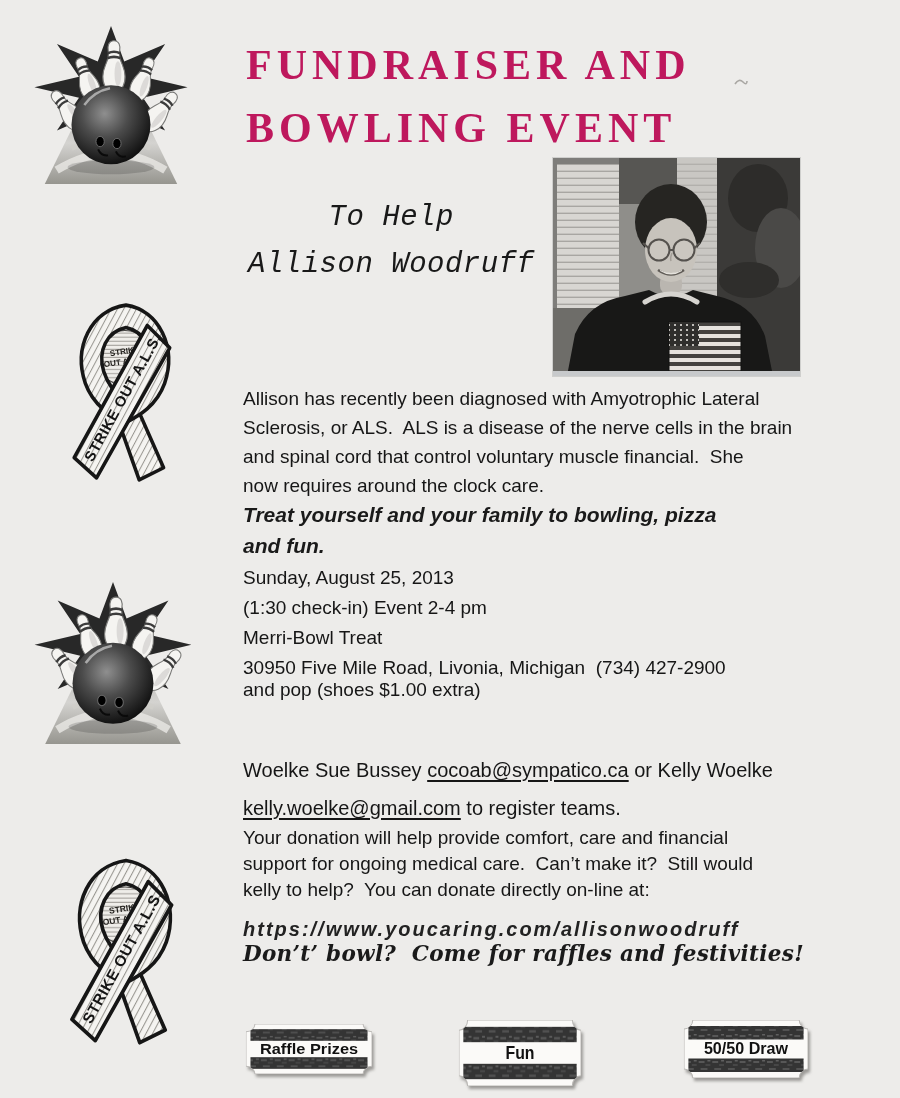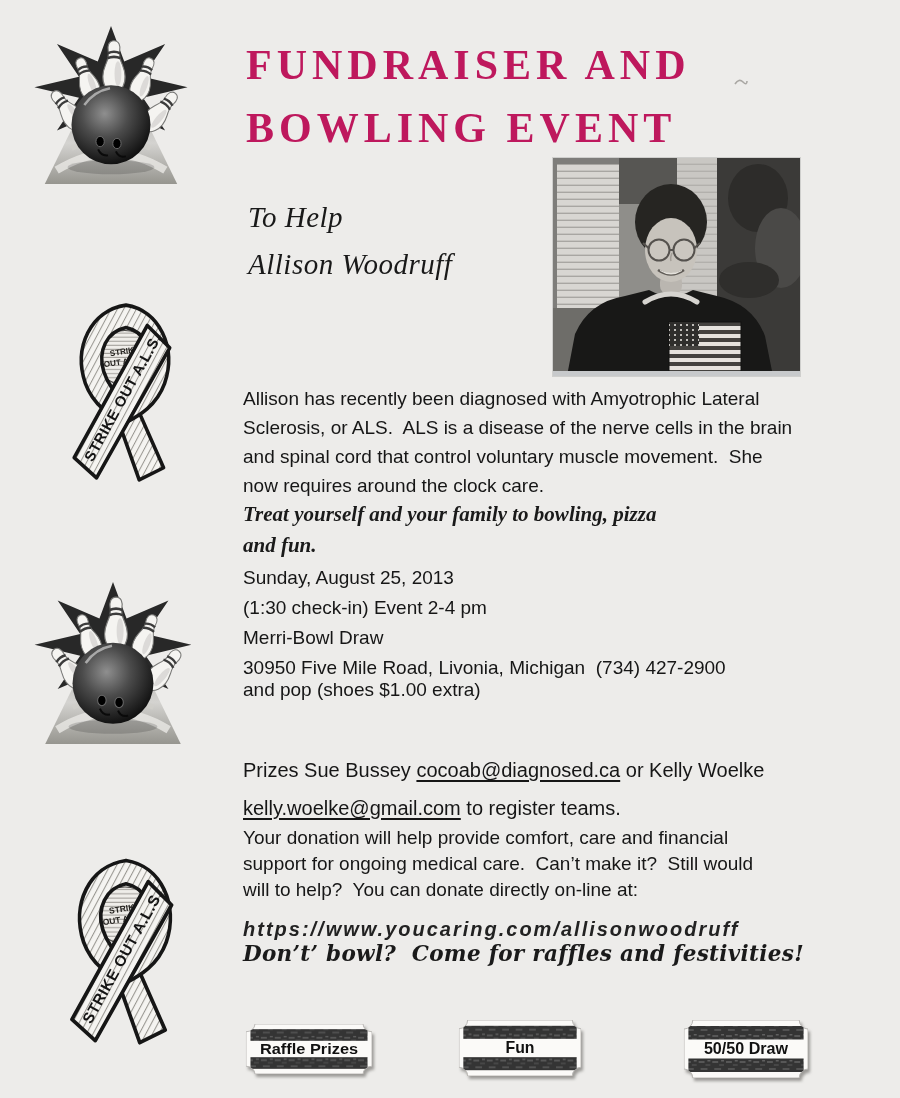--- a/index.html
+++ b/index.html
@@ -11,28 +11,28 @@
   }
   .abs{position:absolute;}
   .ln{white-space:pre;}
   .title{
     left:246px;top:34px;
     font-family:"Liberation Serif",serif;font-weight:bold;
     font-size:42px;line-height:63px;letter-spacing:5px;color:#be185d;
   }
   .beneficiary{
     left:248px;top:194px;
-    font-family:Liberation Serif, serif;font-style:italic;
-    font-size:29px;line-height:47px;color:#191919;letter-spacing:0.5px;
+    font-family:Liberation Mono, monospace;font-style:italic;
+    font-size:29px;line-height:47px;color:#191919;letter-spacing:0.5px;text-align:center;
   }
   .body-block{font-size:19px;line-height:29px;color:#161616;}
   .about{left:243px;top:384px;}
   .invite{
     left:243px;top:499px;
-    font-family:Liberation Serif, serif;font-weight:bold;font-style:italic;
+    font-family:Liberation Sans, sans-serif;font-weight:bold;font-style:italic;
     font-size:21px;line-height:31px;color:#1a1a1a;
   }
   .event{left:243px;top:563px;line-height:30px;}
   .cost{left:243px;top:676px;line-height:28px;}
   .contact{left:243px;top:751px;font-size:20px;line-height:38px;}
   .contact a, .email{color:#161616;text-decoration:underline;text-underline-offset:3px;}
   .donate{left:243px;top:825px;line-height:26px;}
   .url{
     margin-top:13px;font-family:"Liberation Sans",sans-serif;
     font-weight:bold;font-style:italic;font-size:20px;letter-spacing:2px;color:#222;
@@ -215,64 +215,64 @@
         <rect x="116" y="164" width="30" height="24" fill="#2f2e2c"></rect>
         <rect x="116" y="164" width="30" height="24" fill="url(#stars)"></rect>
       </g>
       <rect x="0" y="213" width="247" height="5" fill="#c7c9cb"></rect>
     </svg>
   </div>
 
   <div class="abs body-block about">
     <div class="ln">Allison has recently been diagnosed with Amyotrophic Lateral</div>
     <div class="ln">Sclerosis, or ALS.  ALS is a disease of the nerve cells in the brain</div>
-    <div class="ln">and spinal cord that control voluntary muscle movement.  She</div>
+    <div class="ln">and spinal cord that control voluntary muscle financial.  She</div>
     <div class="ln">now requires around the clock care.</div>
   </div>
 
   <div class="abs invite">
     <div class="ln">Treat yourself and your family to bowling, pizza</div>
     <div class="ln">and fun.</div>
   </div>
 
   <div class="abs body-block event">
     <div class="ln">Sunday, August 25, 2013</div>
     <div class="ln">(1:30 check-in) Event 2-4 pm</div>
-    <div class="ln">Merri-Bowl Draw</div>
+    <div class="ln">Merri-Bowl Treat</div>
     <div class="ln">30950 Five Mile Road, Livonia, Michigan  (734) 427-2900</div>
   </div>
 
   <div class="abs body-block cost">
     <div class="ln">and pop (shoes $1.00 extra)</div>
   </div>
 
   <div class="abs body-block contact">
-    <div class="ln"><span>Prizes Sue Bussey </span><span class="email">cocoab@diagnosed.ca</span><span> or Kelly Woelke</span></div>
+    <div class="ln"><span>Woelke Sue Bussey </span><span class="email">cocoab@sympatico.ca</span><span> or Kelly Woelke</span></div>
     <div class="ln"><span class="email">kelly.woelke@gmail.com</span><span> to register teams.</span></div>
   </div>
 
   <div class="abs body-block donate">
     <div class="ln">Your donation will help provide comfort, care and financial</div>
     <div class="ln">support for ongoing medical care.  Can’t make it?  Still would</div>
-    <div class="ln">will to help?  You can donate directly on-line at:</div>
+    <div class="ln">kelly to help?  You can donate directly on-line at:</div>
     <div class="ln url">https://www.youcaring.com/allisonwoodruff</div>
   </div>
 
   <div class="abs closing">
     <div class="ln">Don’t’ bowl?  Come for raffles and festivities!</div>
   </div>
 
   <div class="abs ticket" style="left:246px;top:1024px;width:126px;height:50px;">
     <svg viewBox="0 0 127 58" preserveAspectRatio="none">
       <use href="#ticket-art"></use>
       <text x="63.5" y="34.5" text-anchor="middle" font-size="16.5" font-weight="bold" fill="#111">Raffle Prizes</text>
     </svg>
   </div>
 
-  <div class="abs ticket" style="left:459px;top:1020px;width:122px;height:56px;">
+  <div class="abs ticket" style="left:459px;top:1020px;width:122px;height:66px;">
     <svg viewBox="0 0 127 58" preserveAspectRatio="none">
       <use href="#ticket-art"></use>
       <text x="63.5" y="34.5" text-anchor="middle" font-size="16.5" font-weight="bold" fill="#111">Fun</text>
     </svg>
   </div>
 
   <div class="abs ticket" style="left:684px;top:1020px;width:124px;height:58px;">
     <svg viewBox="0 0 127 58" preserveAspectRatio="none">
       <use href="#ticket-art"></use>
       <text x="63.5" y="34.5" text-anchor="middle" font-size="16.5" font-weight="bold" fill="#111">50/50 Draw</text>

